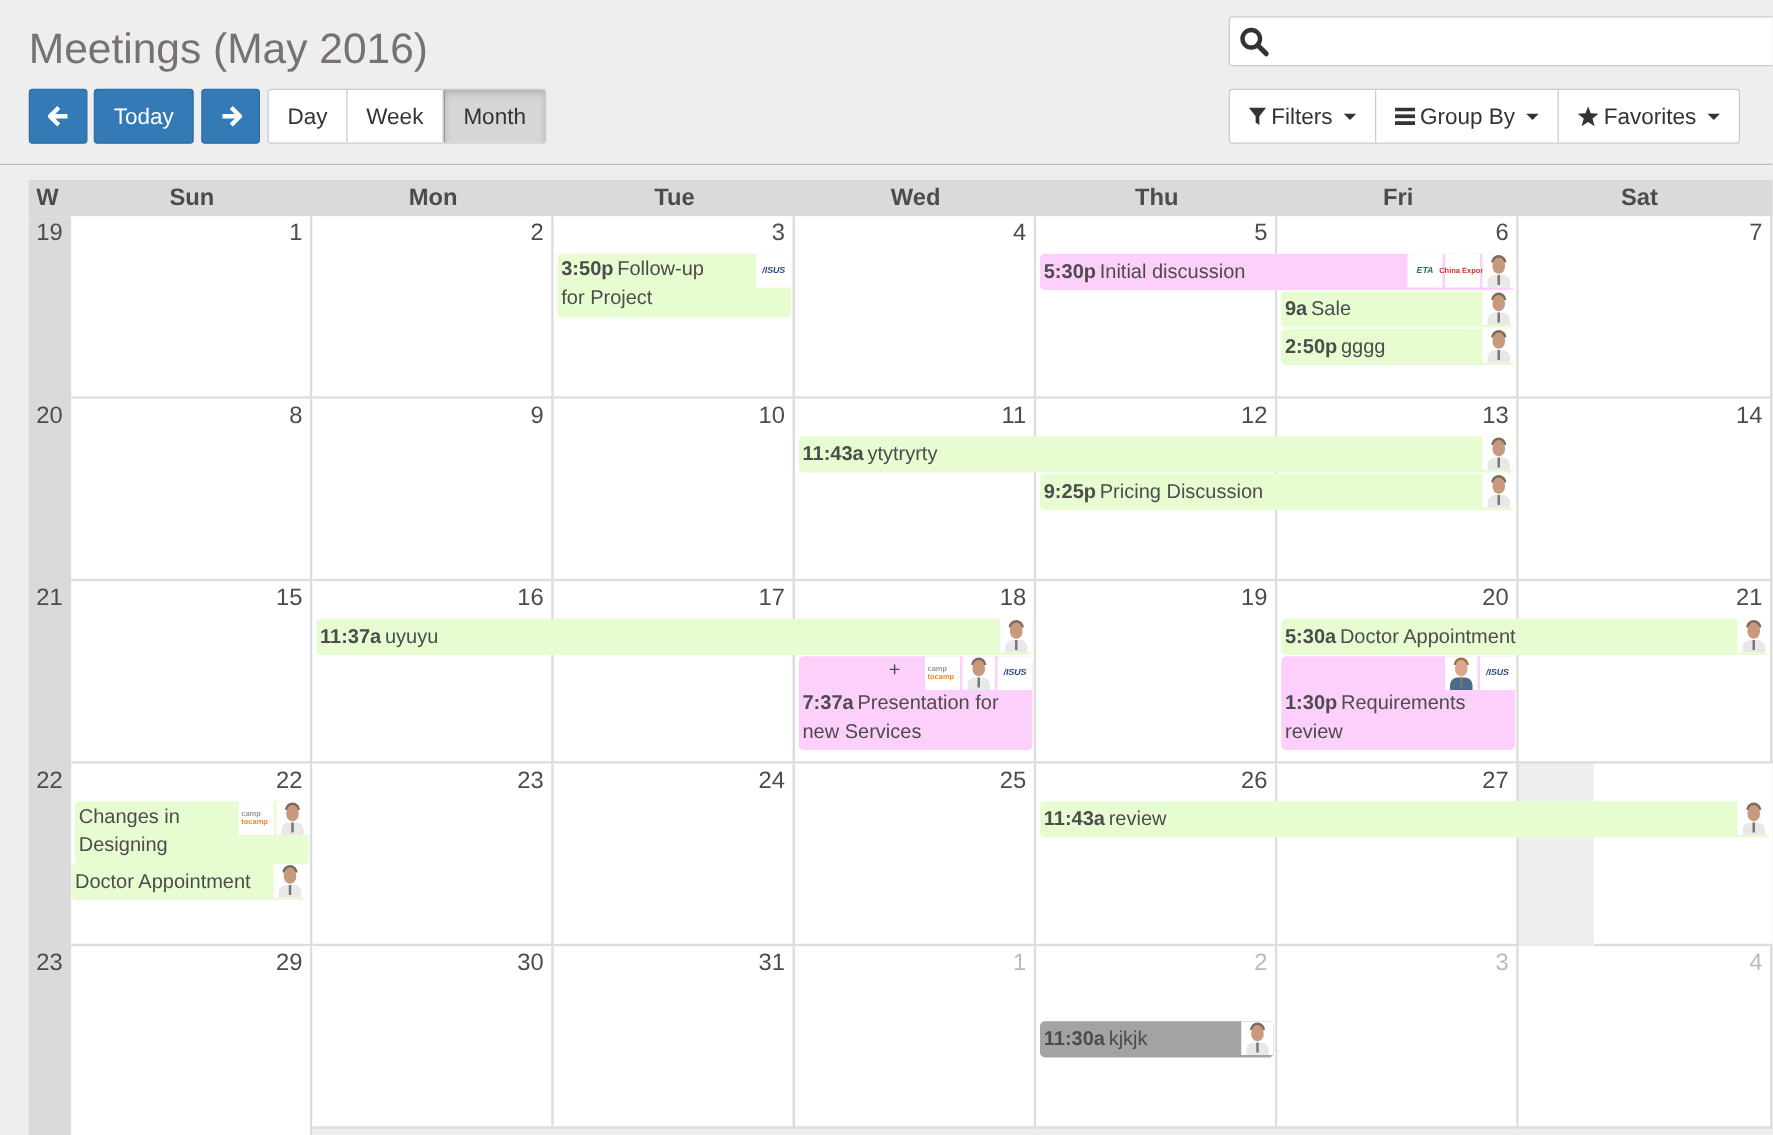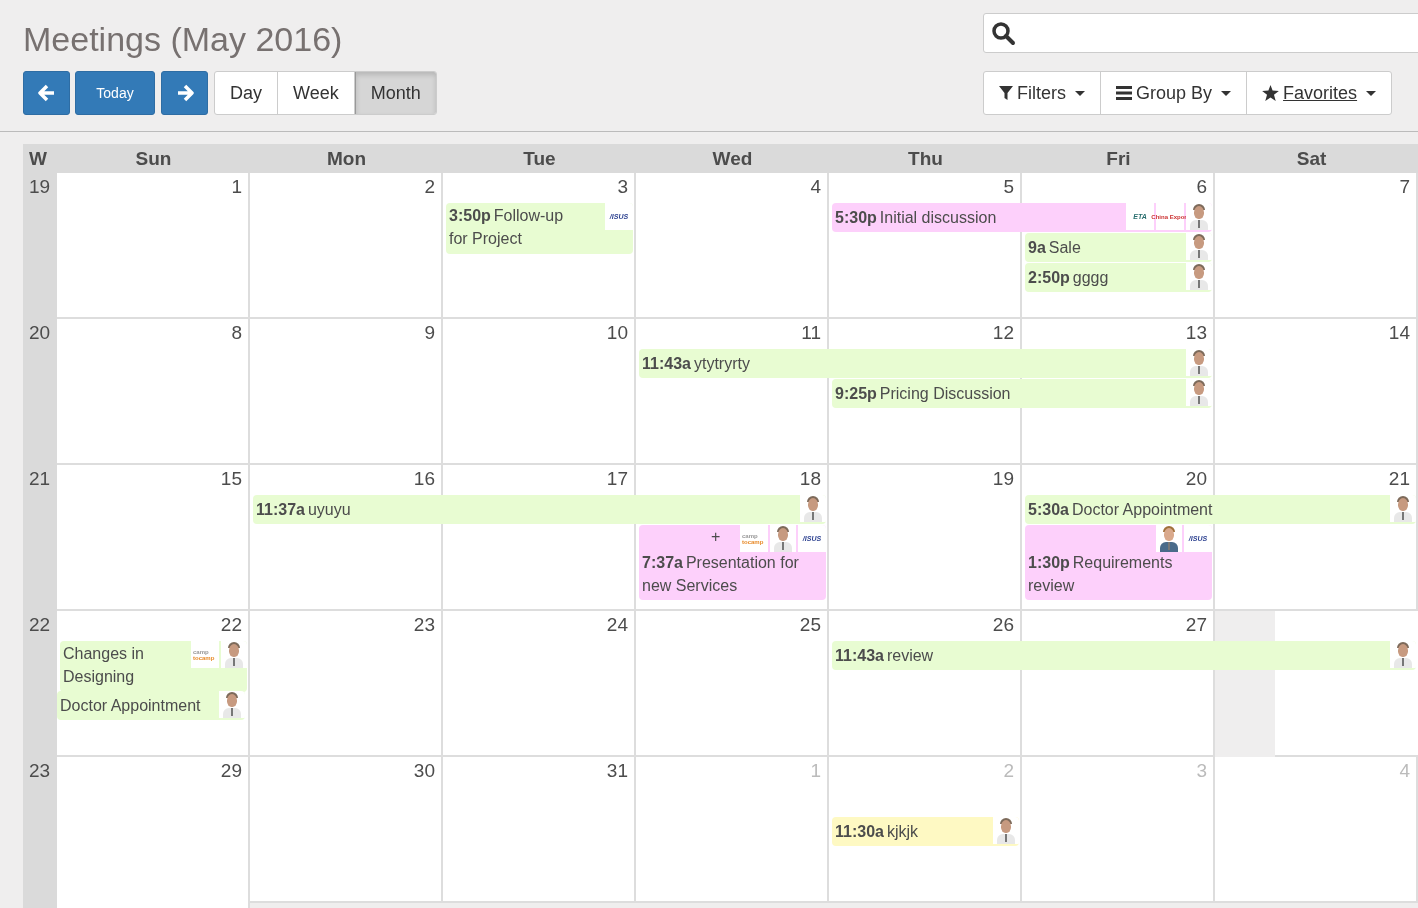--- a/index.html
+++ b/index.html
@@ -1,38 +1,38 @@
 <!DOCTYPE html>
 <html><head>
 <meta charset="utf-8">
 <style>
   * { box-sizing: border-box; margin: 0; padding: 0; }
   html, body { width: 1418px; height: 908px; overflow: hidden; }
   body { background: #efeeee; font-family: "Liberation Sans", sans-serif; color: #4c4c4c; position: relative; }
 
   .title { position: absolute; left: 23px; top: 20px; font-size: 34px; color: #777170; font-weight: normal; }
 
-  .btn { position: absolute; top: 71px; height: 44px; display: flex; align-items: center; justify-content: center; font-size: 14px; border-radius: 3px; cursor: pointer; }
+  .btn { position: absolute; top: 71px; height: 44px; display: flex; align-items: center; justify-content: center; font-size: 18px; border-radius: 3px; cursor: pointer; }
   .btn-primary { background: #337ab7; color: #fff; border: 1px solid #2e6da4; }
   .prev-btn { left: 23px; width: 47px; }
   .today-btn { left: 75px; width: 80px; }
   .next-btn { left: 161px; width: 47px; }
 
   .view-group { position: absolute; left: 214px; top: 71px; height: 44px; display: flex; border: 1px solid #ccc; border-radius: 3px; background: #fff; overflow: hidden; }
   .view-btn { height: 42px; display: flex; align-items: center; padding: 0 15px; font-size: 18px; color: #333; border-right: 1px solid #ccc; cursor: pointer; }
   .view-btn:last-child { border-right: none; }
   .view-btn.active { background: #d6d6d6; box-shadow: inset 0 3px 5px rgba(0,0,0,.15); border-left: 1px solid #999; }
 
   .search { position: absolute; left: 983px; top: 13px; width: 440px; height: 40px; background: #fff; border: 1px solid #ccc; border-radius: 3px; }
   .search-icon { position: absolute; left: 7px; top: 7px; width: 26px; height: 26px; }
   .search-input { position: absolute; left: 40px; top: 0; right: 0; height: 38px; border: none; outline: none; font-size: 16px; background: transparent; font-family: "Liberation Sans", sans-serif; }
 
   .filter-group { position: absolute; left: 983px; top: 71px; height: 44px; display: flex; border: 1px solid #ccc; border-radius: 3px; background: #fff; }
   .filter-btn { height: 42px; display: flex; align-items: center; padding: 0 15px; font-size: 18px; color: #333; border-right: 1px solid #ccc; cursor: pointer; gap: 4px; }
-  .filter-btn:last-child { border-right: none; text-decoration: underline; }
+  .filter-btn:last-child { border-right: none; }
   .caret { width: 0; height: 0; border-left: 5px solid transparent; border-right: 5px solid transparent; border-top: 5px solid #333; margin-left: 5px; }
 
   .divider { position: absolute; left: 0; top: 131px; width: 1418px; height: 1px; background: #bbb; }
 
   .calendar { position: absolute; left: 23px; top: 144px; width: 1400px; height: 764px; }
   .head-row { position: absolute; left: 0; top: 0; width: 1400px; height: 29px; background: #dadada; }
   .head-cell { position: absolute; top: 0; height: 29px; line-height: 29px; text-align: center; font-weight: bold; font-size: 19px; color: #4c4c4c; }
   .w-head { left: 0; width: 34px; text-align: left; padding-left: 6px; }
 
   .week-col { position: absolute; left: 0; top: 29px; width: 34px; height: 735px; background: #dadada; }
@@ -350,21 +350,21 @@
         </div>
       </div><span><span>Doctor Appointment</span></span></div>
     <div class="event green" style="left: 809px; top: 497px; width: 584px; background: rgb(232, 252, 210);"><div class="avatars">
         <div class="avatar">
           <div class="hair"></div>
           <div class="face"></div>
           <div class="body"></div>
           <div class="tie"></div>
         </div>
       </div><span><span class="ev-time">11:43a</span><span>review</span></span></div>
-    <div class="event green" style="left: 809px; top: 673px; width: 187px; background: #fef9c3;"><div class="avatars">
+    <div class="event green" style="left: 809px; top: 673px; width: 187px; background: #a3a3a3;"><div class="avatars">
         <div class="avatar">
           <div class="hair"></div>
           <div class="face"></div>
           <div class="body"></div>
           <div class="tie"></div>
         </div>
       </div><span><span class="ev-time">11:30a</span><span>kjkjk</span></span></div>
   </div>
 
 </body></html>

